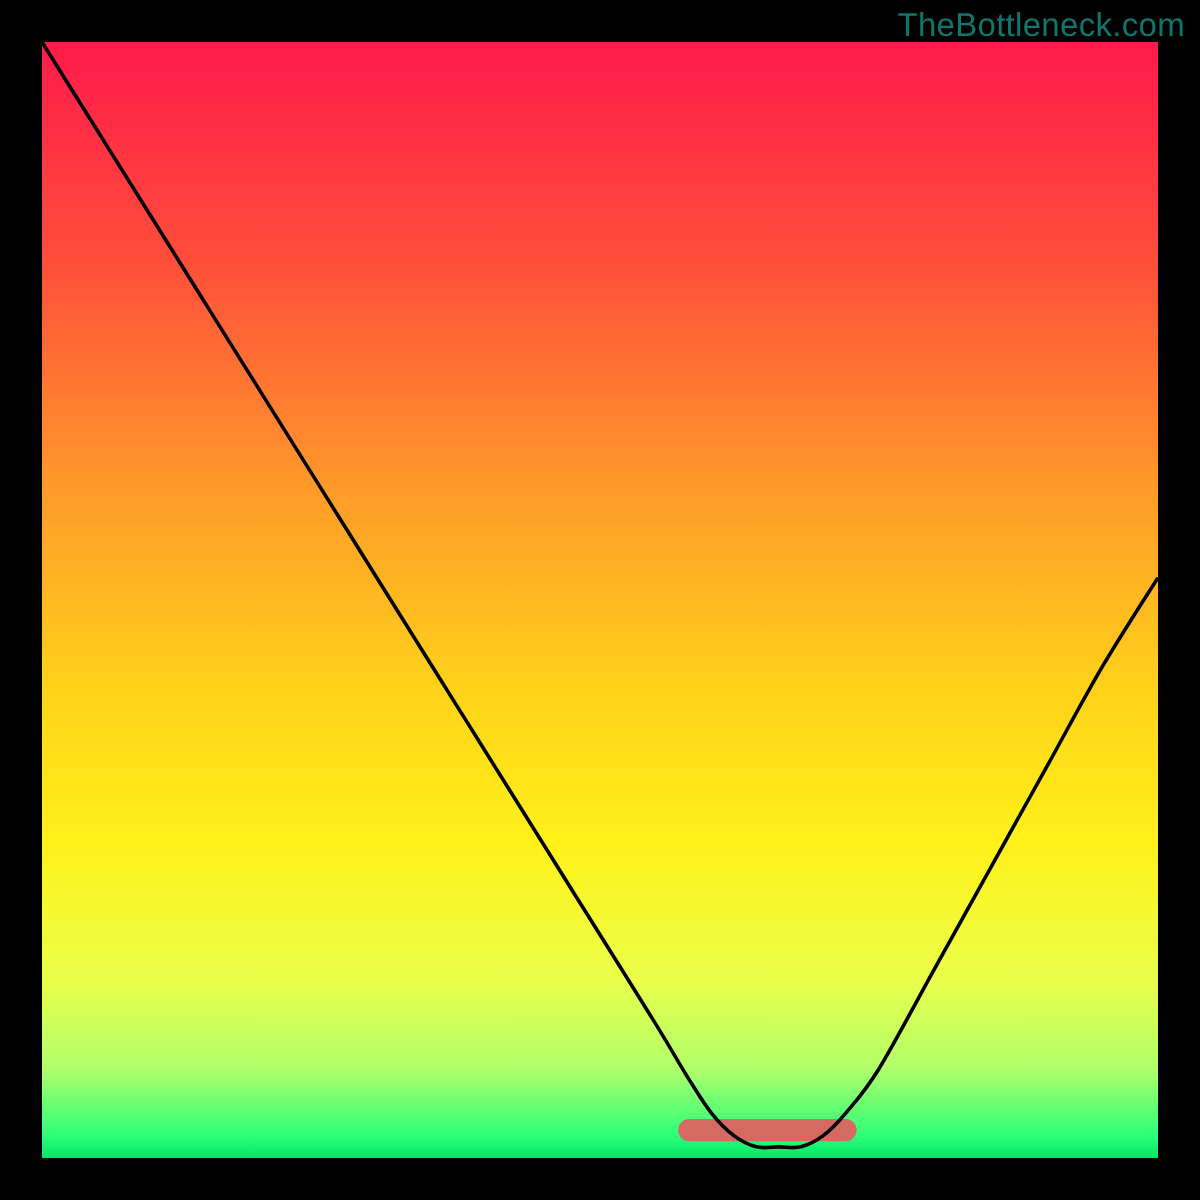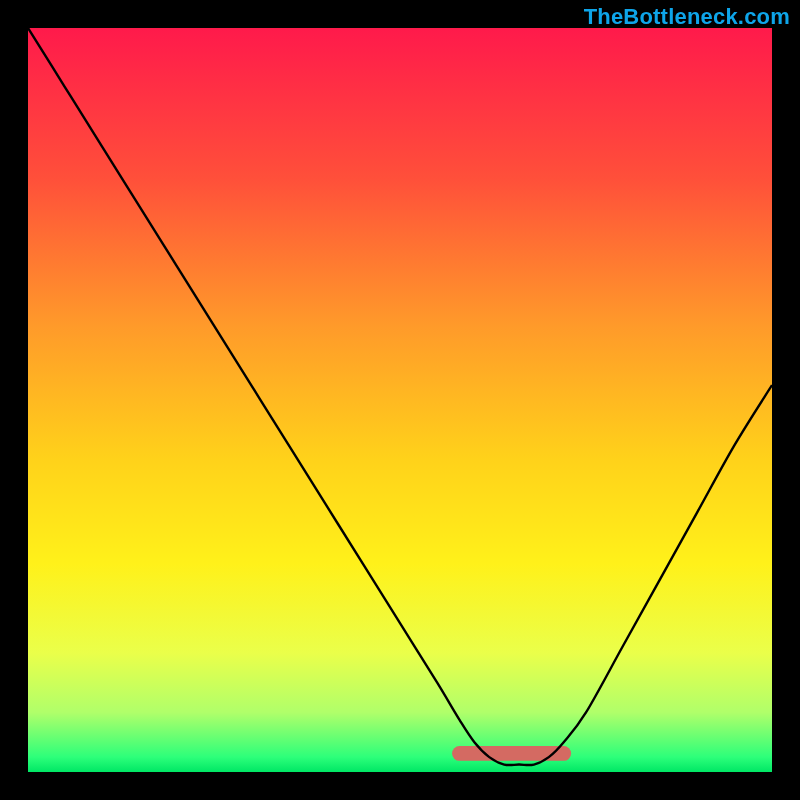--- a/index.html
+++ b/index.html
@@ -9,22 +9,22 @@
     width: 800px;
     height: 800px;
     background: #000;
   }
   .watermark {
     position: absolute;
     top: 4px;
     right: 10px;
     font-family: Arial, Helvetica, sans-serif;
     font-size: 22px;
-    color: #0ea5e9;
-    font-weight: 700;
+    color: #0f766e;
+    font-weight: 400;
     letter-spacing: 0.2px;
     z-index: 10;
   }
   .plot {
     position: absolute;
     left: 28px;
     top: 28px;
     width: 744px;
     height: 744px;
   }

